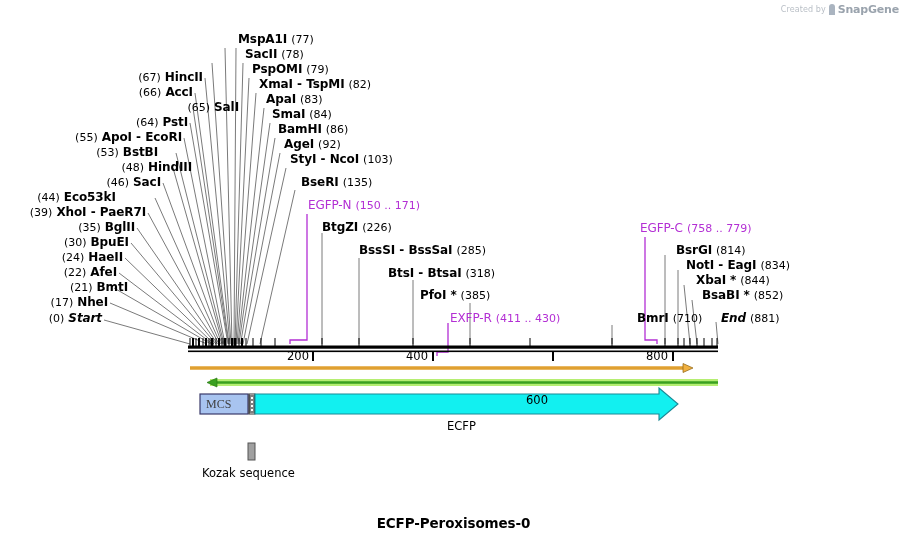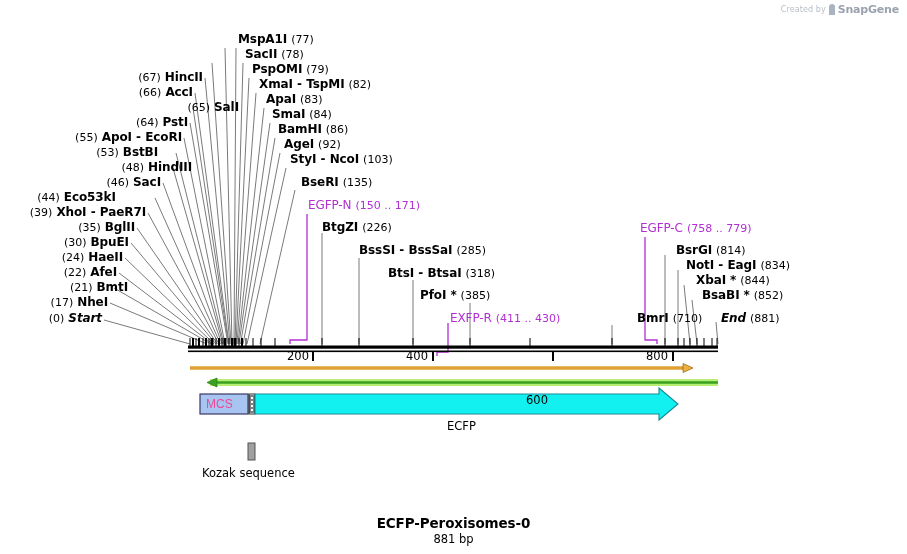--- a/index.html
+++ b/index.html
@@ -48,22 +48,22 @@
   .subtitle{
     position:absolute;left:0;right:0;text-align:center;
     font-size:11.5px;color:#000;
     font-family:"DejaVu Sans","Liberation Sans",sans-serif;
   }
   .caption{
     position:absolute;white-space:nowrap;font-size:11.5px;color:#000;
     font-family:"DejaVu Sans","Liberation Sans",sans-serif;
   }
   .mcs-txt{
-    position:absolute;white-space:nowrap;font-size:12px;color:#ec4899;
-    font-family:Liberation Sans, sans-serif;
+    position:absolute;white-space:nowrap;font-size:12px;color:#404040;
+    font-family:Liberation Serif, serif;
   }
   .ruler-num{
     position:absolute;white-space:nowrap;font-size:11.5px;color:#000;
     font-family:"DejaVu Sans","Liberation Sans",sans-serif;
   }
 </style>
 </head>
 <body>
 
 <div id="map">
@@ -349,15 +349,14 @@
   </div>
   <div class="lbl right" style="left:637px;top:313px;">
     <span class="nm">BmrI</span><span class="pos">(710)</span>
   </div>
 
   <div class="mcs-txt" style="left:206px;top:397px;">MCS</div>
   <div class="caption" style="left:447px;top:419px;">ECFP</div>
   <div class="caption" style="left:202px;top:466px;">Kozak sequence</div>
 
   <div class="title" style="top:515px;">ECFP-Peroxisomes-0</div>
-  <div class="subtitle" style="top:532px;">881 bp</div>
 
 </div>
 
 </body></html>

